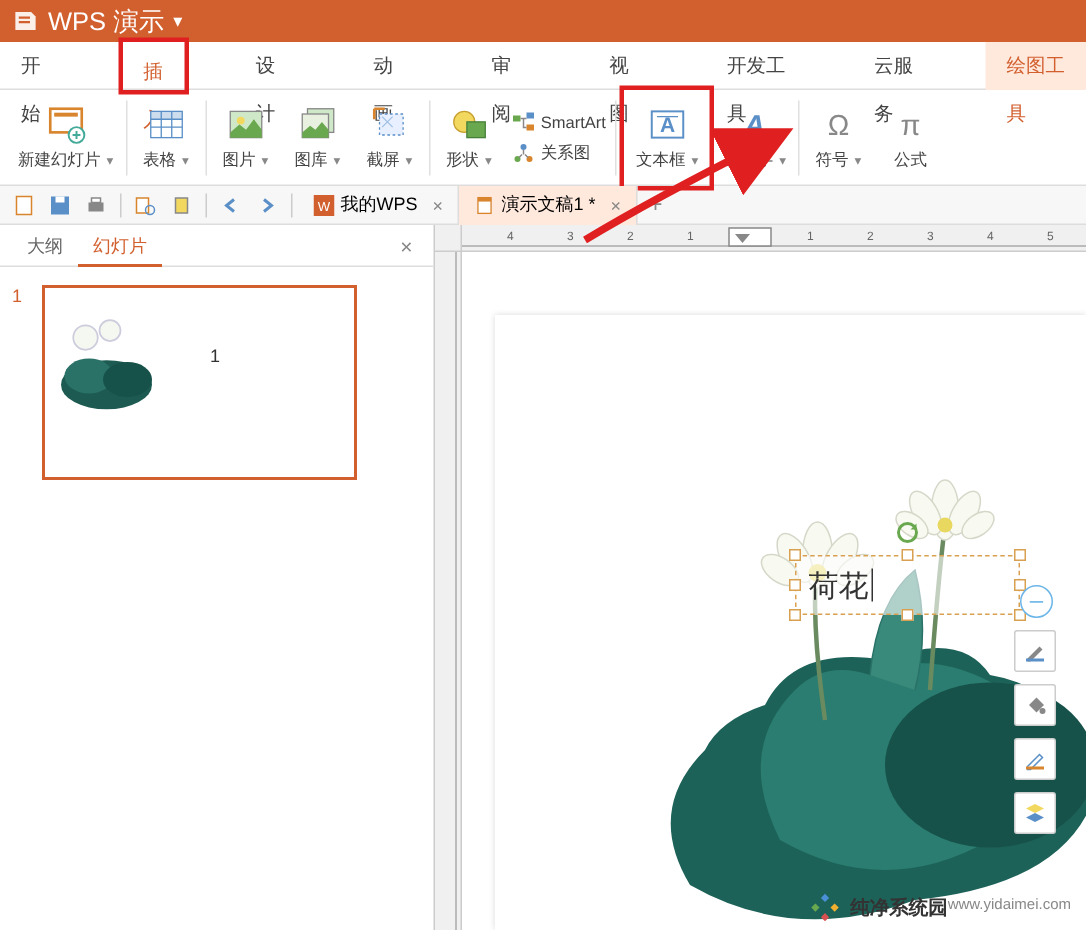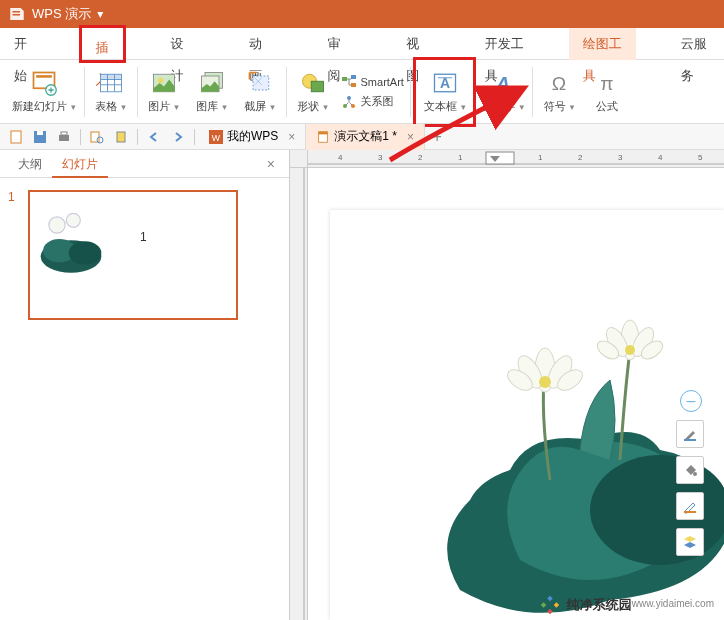--- a/index.html
+++ b/index.html
@@ -1,20 +1,20 @@
 <!DOCTYPE html>
 <html><head>
 <meta charset="utf-8">
 <style>
   * { box-sizing: border-box; margin: 0; padding: 0; }
   body { font-family: "Microsoft YaHei", Arial, sans-serif; font-size: 12px; background: #fff; width: 724px; height: 620px; overflow: hidden; position: relative; }
   
   .titlebar { background: #d25f2e; height: 28px; display: flex; align-items: center; padding: 0 8px; color: #fff; }
   .titlebar .logo { width: 18px; height: 18px; margin-right: 6px; }
-  .titlebar .title { font-size: 13px; }
+  .titlebar .title { font-size: 17px; }
   .titlebar .dropdown-icon { margin-left: 6px; }
 
   .menubar { background: #fff; height: 32px; display: flex; align-items: center; border-bottom: 1px solid #ddd; gap: 31px; }
   .menubar .menu-item { padding: 0 14px; height: 32px; line-height: 32px; color: #444; cursor: pointer; font-size: 13px; }
   .menubar .menu-item.active { color: #d25f2e; }
   .menubar .menu-item.last { background: #ffe8dc; color: #d25f2e; }
   .highlight-red { border: 3px solid #e02020; }
   .menubar .highlight-red { padding: 0; }
   .menubar .highlight-red .menu-item { padding: 4px 14px; }
 
@@ -92,22 +92,22 @@
 <div class="menubar">
   <div class="menu-item">开始</div>
   <div class="highlight-red">
     <div class="menu-item active">插入</div>
   </div>
   <div class="menu-item">设计</div>
   <div class="menu-item">动画</div>
   <div class="menu-item">审阅</div>
   <div class="menu-item">视图</div>
   <div class="menu-item">开发工具</div>
+  <div class="menu-item">云服务</div>
   <div class="menu-item last">绘图工具</div>
-  <div class="menu-item">云服务</div>
 </div>
 
 <div class="ribbon">
   <div class="ribbon-group big">
     <svg class="icon-big" viewBox="0 0 32 32">
         <rect x="4" y="4" width="24" height="18" fill="#fff" stroke="#d8852e" stroke-width="2"></rect>
         <rect x="7" y="7" width="18" height="3" fill="#d8852e"></rect>
         <circle cx="24" cy="24" r="6" fill="#fff" stroke="#4a9" stroke-width="1.5"></circle>
         <path d="M24 21v6M21 24h6" stroke="#4a9" stroke-width="1.5"></path>
       </svg>
@@ -335,20 +335,36 @@
             <ellipse cx="25" cy="30" rx="9" ry="20" fill="#f8faf2" stroke="#d5d8c8"></ellipse>
             <ellipse cx="12" cy="32" rx="8" ry="16" fill="#f8faf2" stroke="#d5d8c8" transform="rotate(-30 12 32)"></ellipse>
             <ellipse cx="38" cy="32" rx="8" ry="16" fill="#f8faf2" stroke="#d5d8c8" transform="rotate(30 38 32)"></ellipse>
             <ellipse cx="3" cy="40" rx="7" ry="12" fill="#f8faf2" stroke="#d5d8c8" transform="rotate(-55 3 40)"></ellipse>
             <ellipse cx="47" cy="40" rx="7" ry="12" fill="#f8faf2" stroke="#d5d8c8" transform="rotate(55 47 40)"></ellipse>
             <circle cx="25" cy="40" r="5" fill="#e8d860"></circle>
           </g>
         </g>
       </svg>
 
+      <div class="textbox-sel">
+        <span>荷花</span>
+        <span style="border-left:1px solid #333;height:22px;margin-left:2px"></span>
+        <svg class="sel-rotate" viewBox="0 0 16 16">
+            <circle cx="8" cy="8" r="6" fill="none" stroke="#6aa84f" stroke-width="2"></circle>
+            <path d="M12 4l2-2v4h-4z" fill="#6aa84f"></path>
+          </svg>
+        <div class="sel-handle" style="top:-5px;left:-5px"></div>
+        <div class="sel-handle" style="top:-5px;left:calc(50% - 4px)"></div>
+        <div class="sel-handle" style="top:-5px;right:-5px"></div>
+        <div class="sel-handle" style="top:calc(50% - 4px);left:-5px"></div>
+        <div class="sel-handle" style="top:calc(50% - 4px);right:-5px"></div>
+        <div class="sel-handle" style="bottom:-5px;left:-5px"></div>
+        <div class="sel-handle" style="bottom:-5px;left:calc(50% - 4px)"></div>
+        <div class="sel-handle" style="bottom:-5px;right:-5px"></div>
+      </div>
 
       <div class="float-tools">
         <div class="float-btn circle">–</div>
         <div class="float-btn">
           <svg width="16" height="16">
               <path d="M3 13l8-8 2 2-8 8H3v-2z" fill="#888"></path>
               <rect x="2" y="13" width="12" height="2" fill="#5a8fc7"></rect>
             </svg>
         </div>
         <div class="float-btn">

